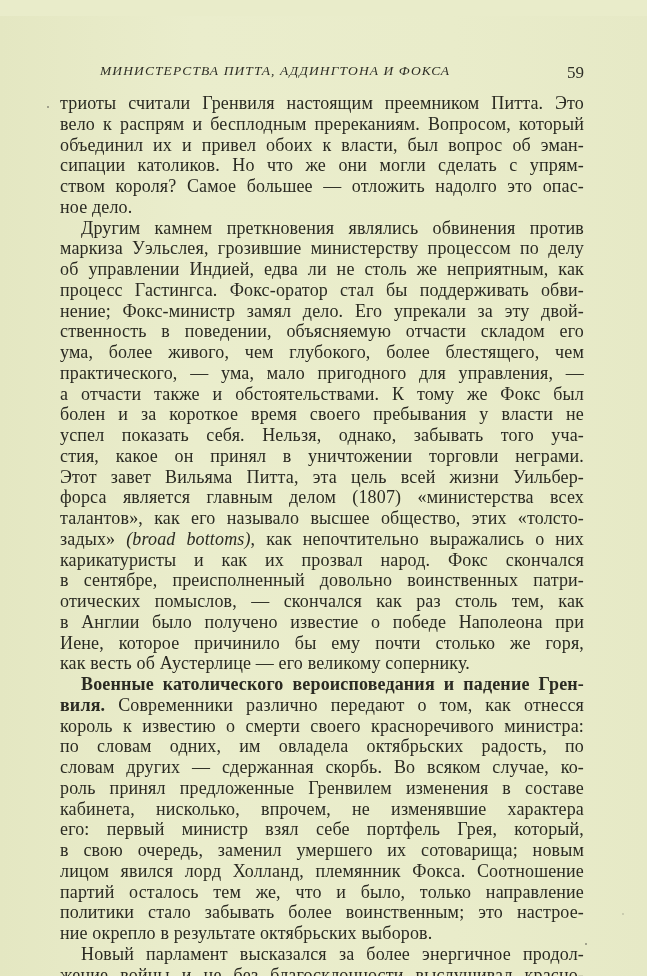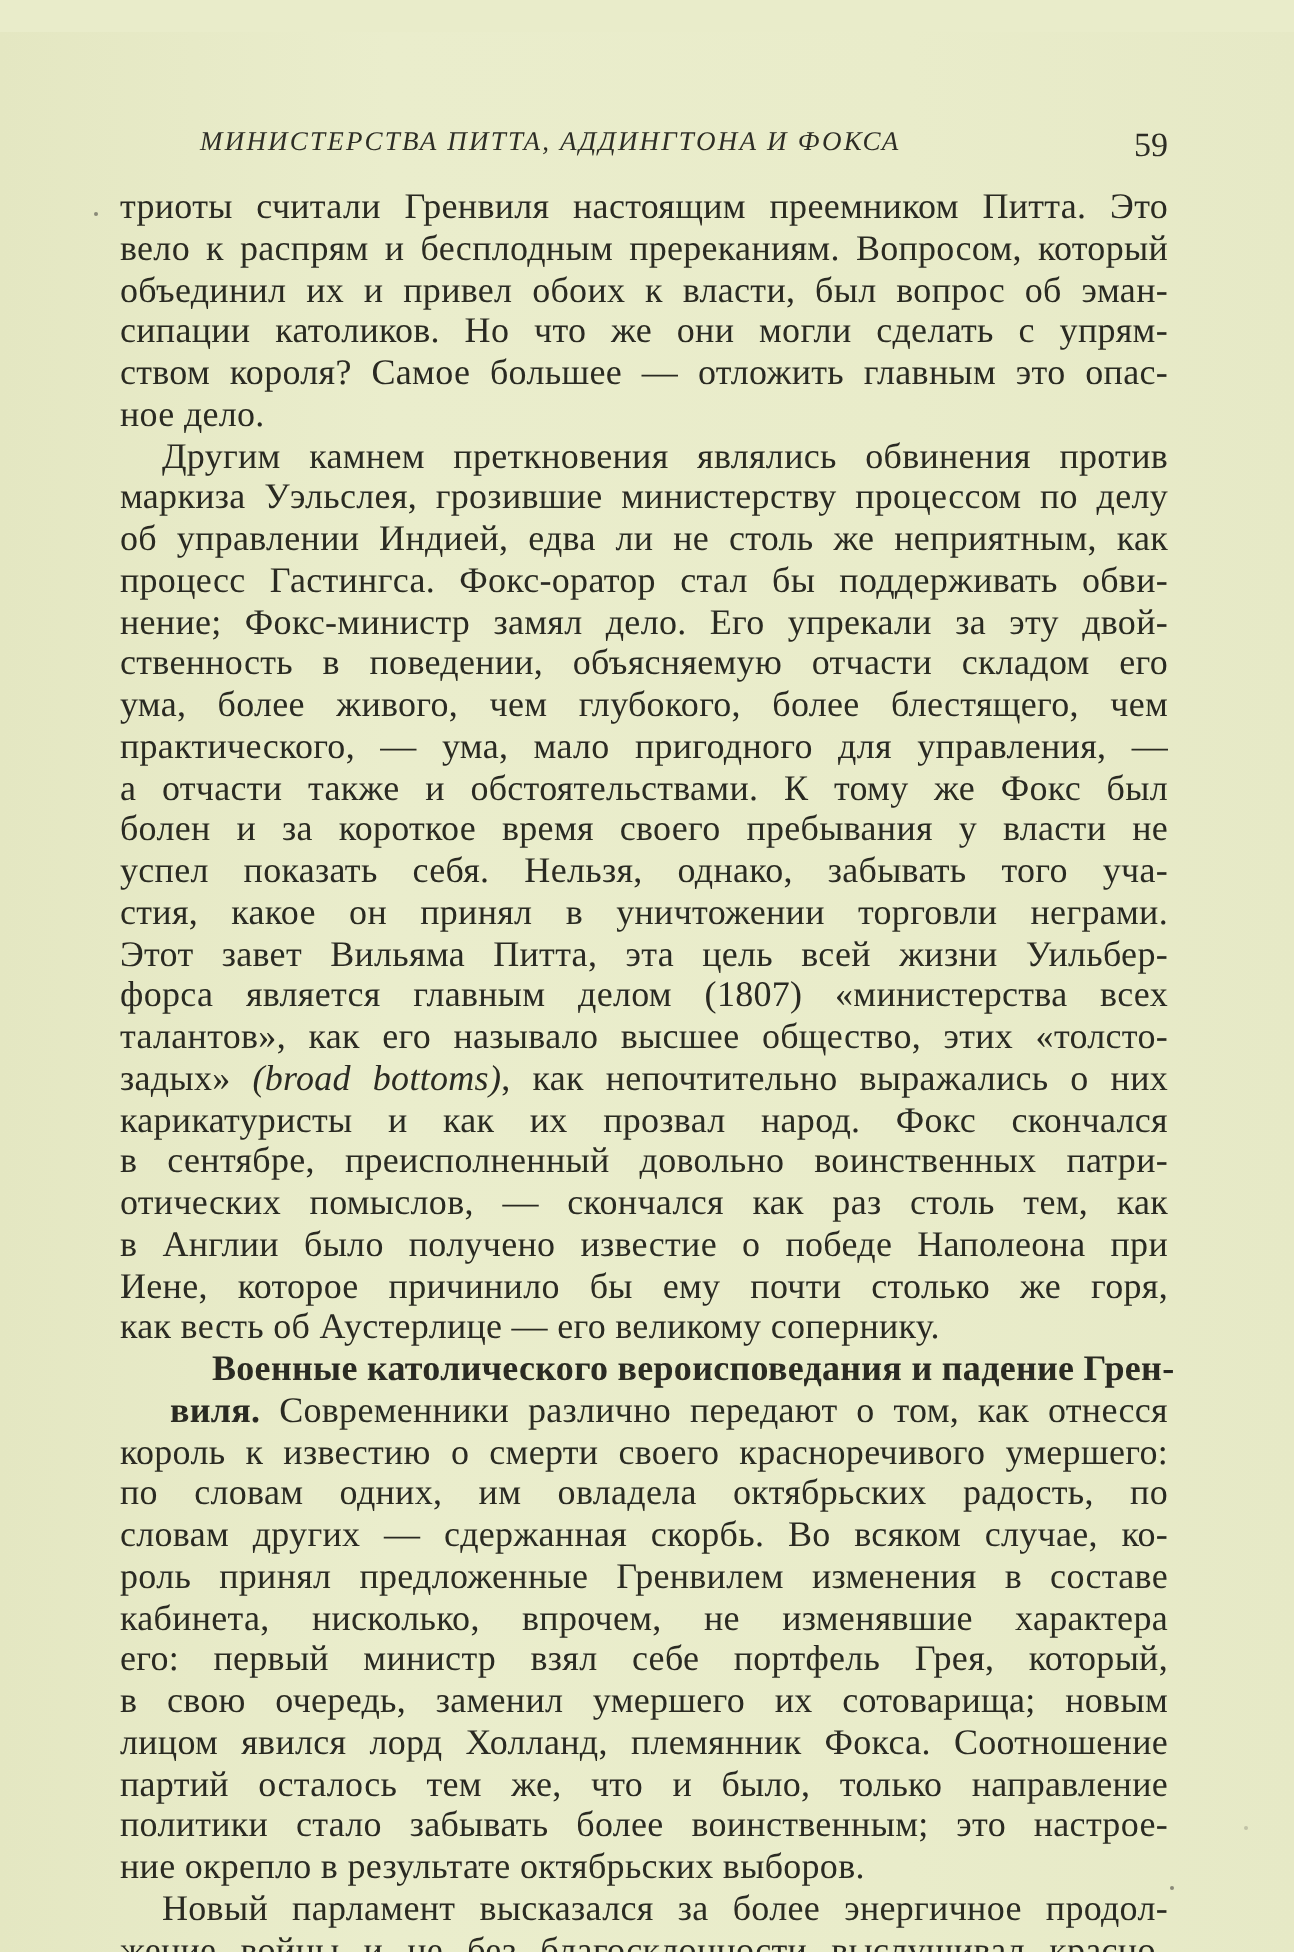--- a/index.html
+++ b/index.html
@@ -62,21 +62,20 @@
       letter-spacing: 0.15px;
     }
     .line.last {
       text-align-last: left;
     }
     .line.indent {
       padding-left: 21px;
     }
     .bold {
       font-weight: bold;
-      margin-left: 25px;
     }
     .ital {
       font-style: italic;
     }
     .speck {
       position: absolute;
       width: 2px; height: 2px;
       background: #8a8a78;
       border-radius: 50%;
     }
@@ -89,21 +88,21 @@
   <div class="running-head">
     <span class="title">МИНИСТЕРСТВА ПИТТА, АДДИНГТОНА И ФОКСА</span>
     <span class="page-num">59</span>
   </div>
 
   <div class="body-text">
     <div class="line">триоты считали Гренвиля настоящим преемником Питта. Это</div>
     <div class="line">вело к распрям и бесплодным пререканиям. Вопросом, который</div>
     <div class="line">объединил их и привел обоих к власти, был вопрос об эман-</div>
     <div class="line">сипации католиков. Но что же они могли сделать с упрям-</div>
-    <div class="line">ством короля? Самое большее — отложить главным это опас-</div>
+    <div class="line">ством короля? Самое большее — отложить надолго это опас-</div>
     <div class="line last">ное дело.</div>
 
     <div class="line indent">Другим камнем преткновения являлись обвинения против</div>
     <div class="line">маркиза Уэльслея, грозившие министерству процессом по делу</div>
     <div class="line">об управлении Индией, едва ли не столь же неприятным, как</div>
     <div class="line">процесс Гастингса. Фокс-оратор стал бы поддерживать обви-</div>
     <div class="line">нение; Фокс-министр замял дело. Его упрекали за эту двой-</div>
     <div class="line">ственность в поведении, объясняемую отчасти складом его</div>
     <div class="line">ума, более живого, чем глубокого, более блестящего, чем</div>
     <div class="line">практического, — ума, мало пригодного для управления, —</div>
@@ -117,21 +116,21 @@
     <div class="line"><span>задых» </span><span class="ital">(broad bottoms)</span><span>, как непочтительно выражались о них</span></div>
     <div class="line">карикатуристы и как их прозвал народ. Фокс скончался</div>
     <div class="line">в сентябре, преисполненный довольно воинственных патри-</div>
     <div class="line">отических помыслов, — скончался как раз столь тем, как</div>
     <div class="line">в Англии было получено известие о победе Наполеона при</div>
     <div class="line">Иене, которое причинило бы ему почти столько же горя,</div>
     <div class="line last">как весть об Аустерлице — его великому сопернику.</div>
 
     <div class="line indent bold">Военные католического вероисповедания и падение Грен-</div>
     <div class="line"><span class="bold">виля.</span><span> Современники различно передают о том, как отнесся</span></div>
-    <div class="line">король к известию о смерти своего красноречивого умершего:</div>
+    <div class="line">король к известию о смерти своего красноречивого министра:</div>
     <div class="line">по словам одних, им овладела октябрьских радость, по</div>
     <div class="line">словам других — сдержанная скорбь. Во всяком случае, ко-</div>
     <div class="line">роль принял предложенные Гренвилем изменения в составе</div>
     <div class="line">кабинета, нисколько, впрочем, не изменявшие характера</div>
     <div class="line">его: первый министр взял себе портфель Грея, который,</div>
     <div class="line">в свою очередь, заменил умершего их сотоварища; новым</div>
     <div class="line">лицом явился лорд Холланд, племянник Фокса. Соотношение</div>
     <div class="line">партий осталось тем же, что и было, только направление</div>
     <div class="line">политики стало забывать более воинственным; это настрое-</div>
     <div class="line last">ние окрепло в результате октябрьских выборов.</div>

